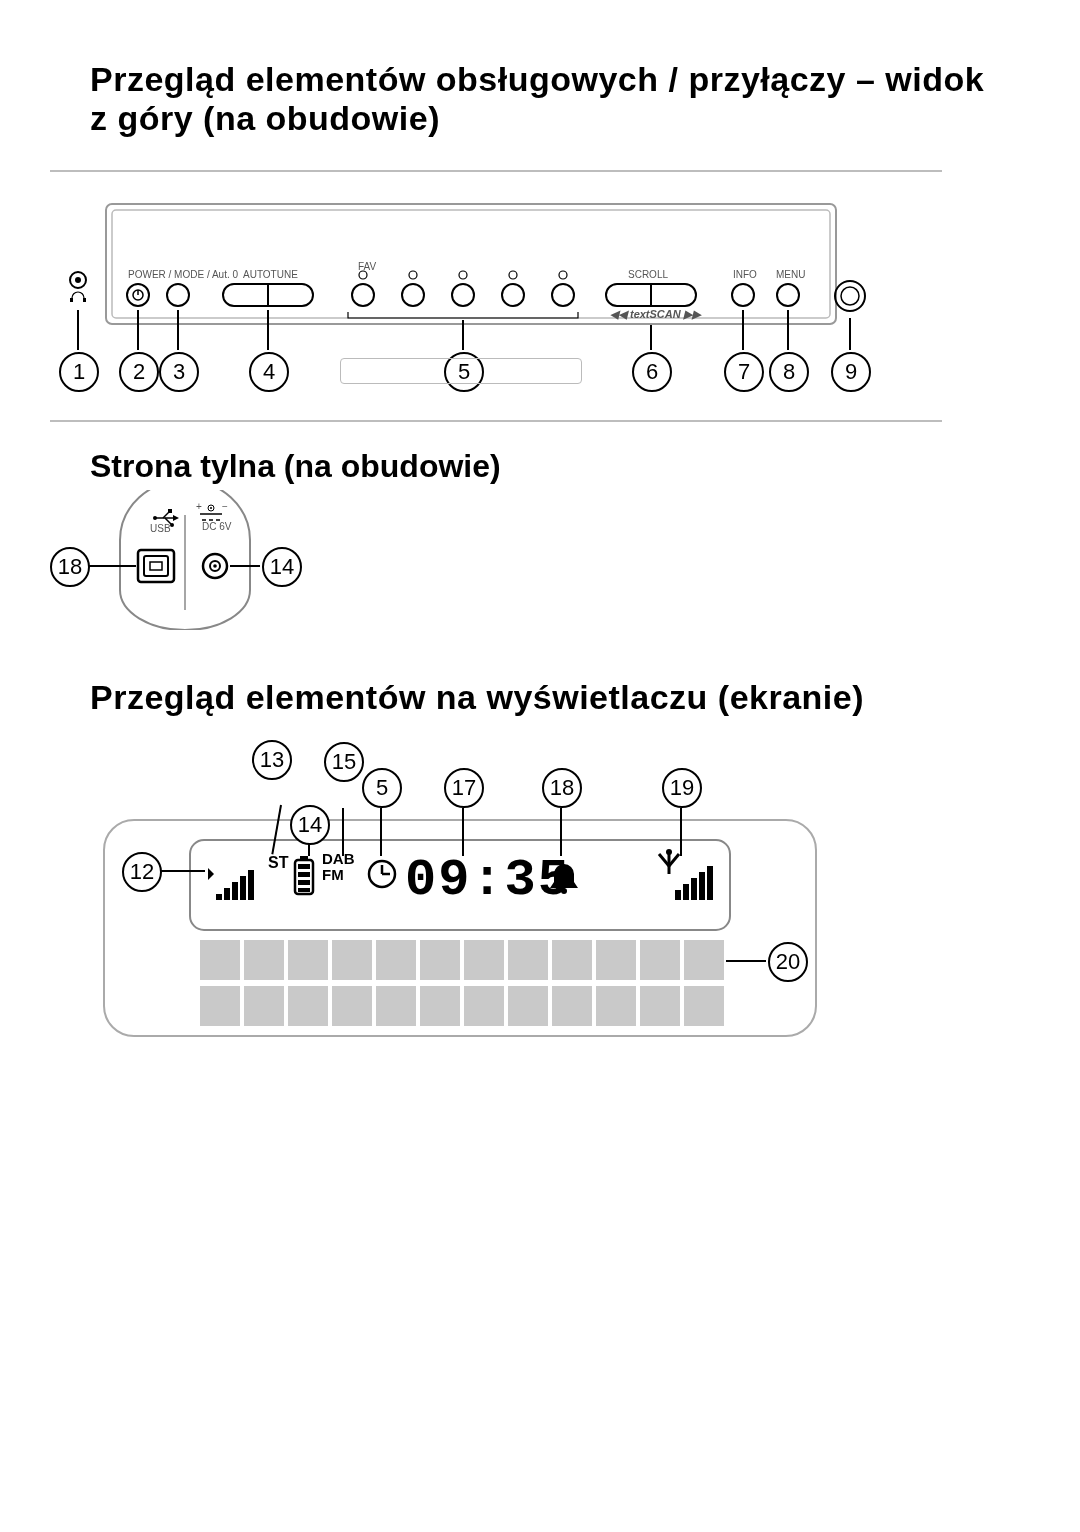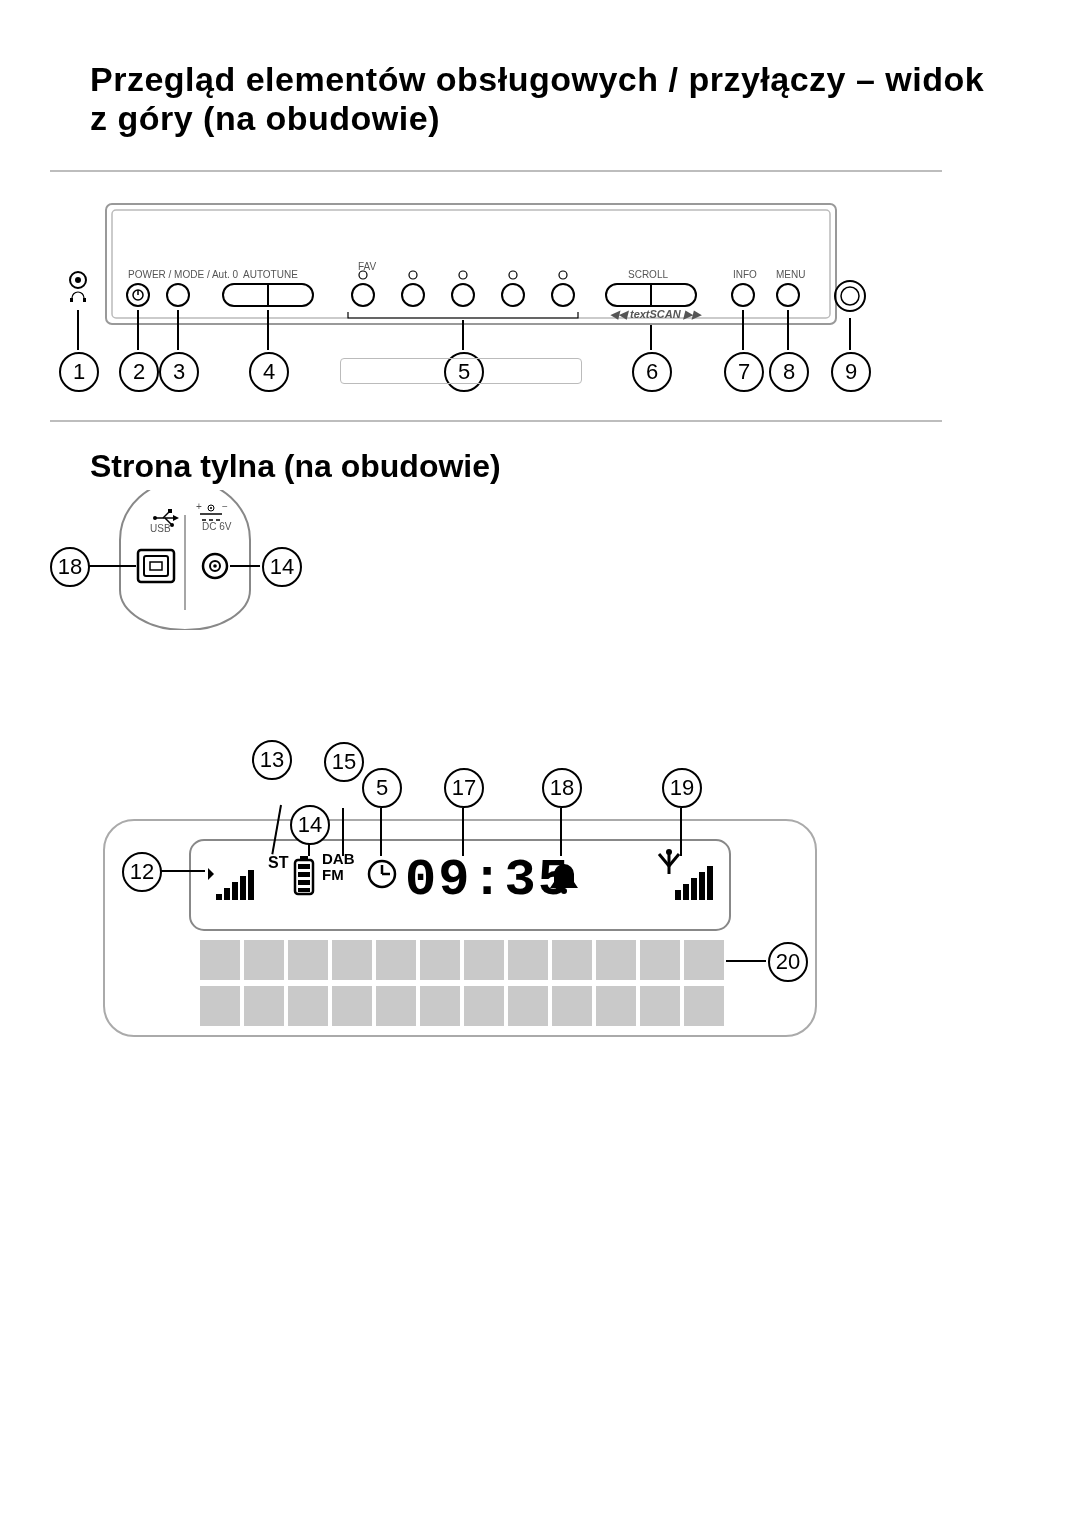--- a/index.html
+++ b/index.html
@@ -145,20 +145,21 @@
       <text x="22" y="2" class="tiny">−</text>
     </g>
     <text x="102" y="40" class="tiny">DC 6V</text>
   </svg>
 
   <div class="leadh" style="left:88px;top:565px;width:48px"></div>
   <div class="callout" style="left:50px;top:547px">18</div>
   <div class="leadh" style="left:230px;top:565px;width:30px"></div>
   <div class="callout" style="left:262px;top:547px">14</div>
 
+  <span class="hdr" style="top:678px;left:90px">Przegląd elementów na wyświetlaczu (ekranie)</span>
 
   <svg style="position:absolute;left:100px;top:760px" width="720" height="280">
     <rect x="4" y="60" width="712" height="216" rx="30" fill="none" stroke="#aaa" stroke-width="2"></rect>
     <rect x="90" y="80" width="540" height="90" rx="14" fill="none" stroke="#888" stroke-width="2"></rect>
 
     <g transform="translate(108,100)">
       <polygon points="0,20 6,14 0,8" fill="#000"></polygon>
       <rect x="8" y="34" width="6" height="6" fill="#000"></rect>
       <rect x="16" y="28" width="6" height="12" fill="#000"></rect>
       <rect x="24" y="22" width="6" height="18" fill="#000"></rect>

